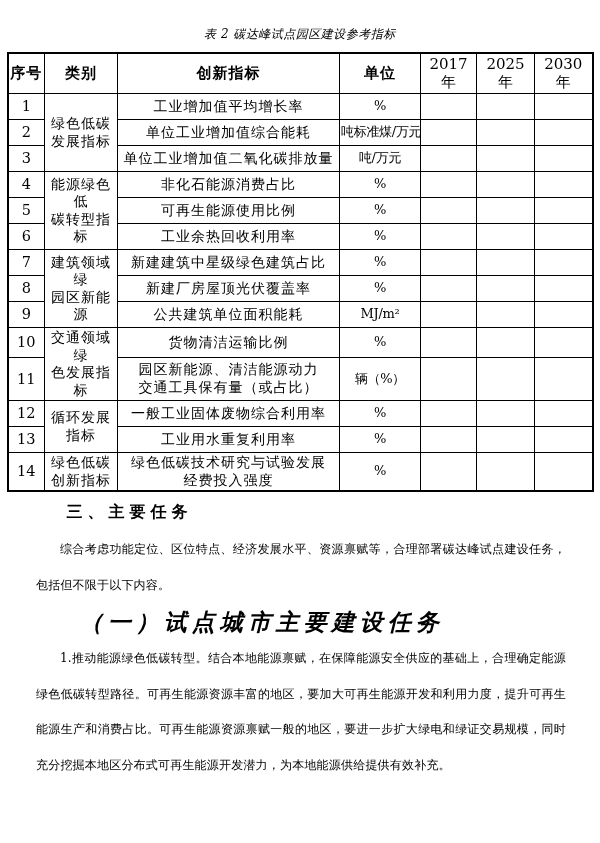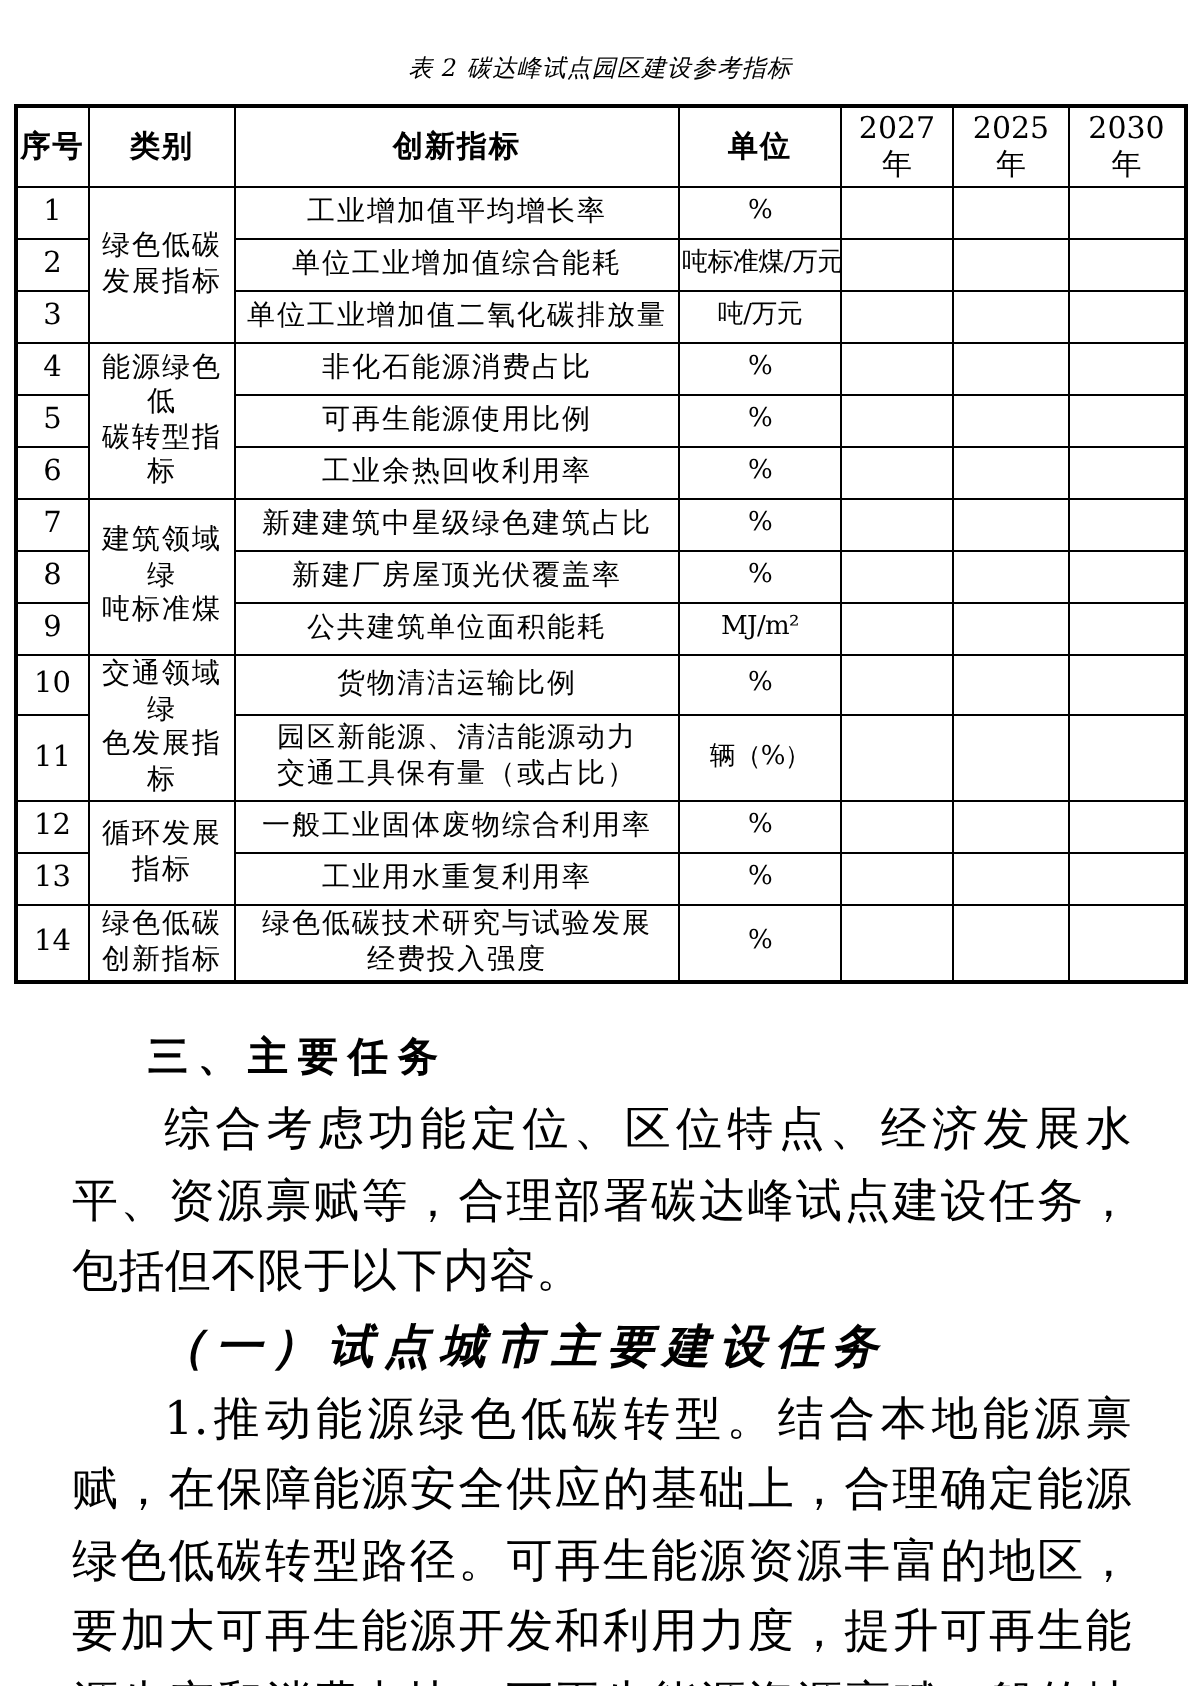--- a/index.html
+++ b/index.html
@@ -48,28 +48,28 @@
   .ref td { font-size: 14px; height: 23px; line-height: 1.25; }
   .ref td.num { font-size: 14.5px; }
   .ref td.cat { letter-spacing: 1px; white-space: pre-line; }
   .ref td.ind { letter-spacing: 1px; white-space: pre-line; }
   .ref td.unit { font-size: 13px; letter-spacing: -0.3px; white-space: nowrap; overflow: hidden; }
   .ref td.yv { background: #fff; }
 
   .text-block { margin: 0 34px 0 36px; }
   .main-heading {
     font-family: "DejaVu Sans", "Liberation Sans", sans-serif;
-    font-size: 20px; font-weight: bold;
+    font-size: 16px; font-weight: bold;
     letter-spacing: 5px;
     line-height: 26px;
-    margin: 23px 0 7px 0;
+    margin: 7px 0 7px 0;
     text-indent: 1.9em;
   }
   .body-para {
-    font-size: 23px;
+    font-size: 12px;
     line-height: 35.5px;
     letter-spacing: 0.2px;
     margin: 0;
     text-indent: 2em;
     text-align: justify;
   }
   .sub-heading {
     font-size: 23px; font-weight: bold; font-style: italic;
     letter-spacing: 5px;
     line-height: 30px;
@@ -93,21 +93,21 @@
         <col style="width:56px">
         <col style="width:58px">
         <col style="width:58px">
     </colgroup>
     <thead>
       <tr>
         <th>序号</th>
         <th>类别</th>
         <th>创新指标</th>
         <th>单位</th>
-        <th class="year">2027 年</th>
+        <th class="year">2017 年</th>
         <th class="year">2025 年</th>
         <th class="year">2030 年</th>
       </tr>
     </thead>
     <tbody>
         <tr>
           <td class="num">1</td>
           <td class="cat" rowspan="3">绿色低碳
 发展指标</td>
           <td class="ind">工业增加值平均增长率</td>
@@ -154,21 +154,21 @@
           <td class="num">6</td>
           <td class="ind">工业余热回收利用率</td>
           <td class="unit">%</td>
           <td class="yv"></td>
           <td class="yv"></td>
           <td class="yv"></td>
         </tr>
         <tr>
           <td class="num">7</td>
           <td class="cat" rowspan="3">建筑领域绿
-吨标准煤</td>
+园区新能源</td>
           <td class="ind">新建建筑中星级绿色建筑占比</td>
           <td class="unit">%</td>
           <td class="yv"></td>
           <td class="yv"></td>
           <td class="yv"></td>
         </tr>
         <tr>
           <td class="num">8</td>
           <td class="ind">新建厂房屋顶光伏覆盖率</td>
           <td class="unit">%</td>

